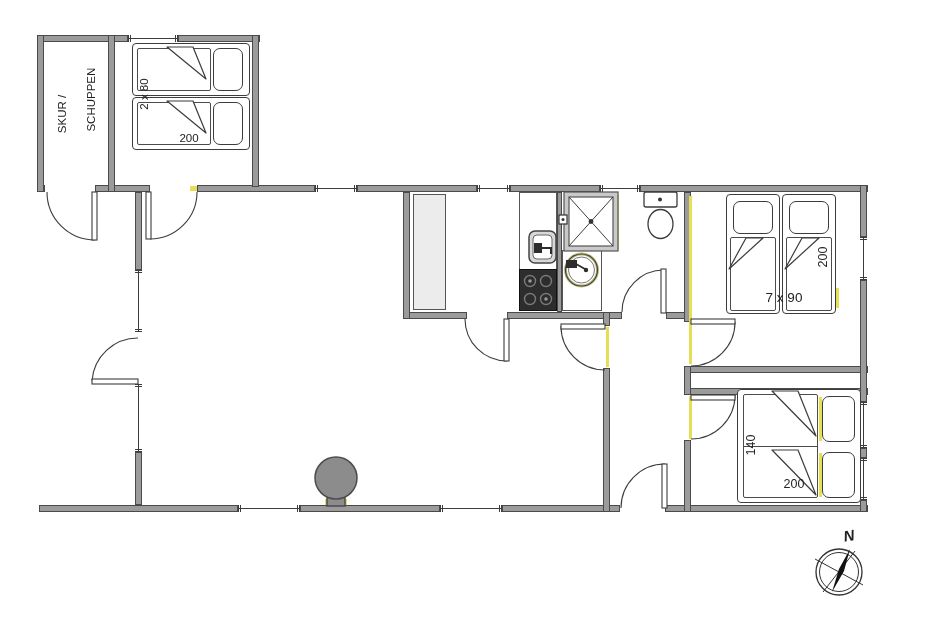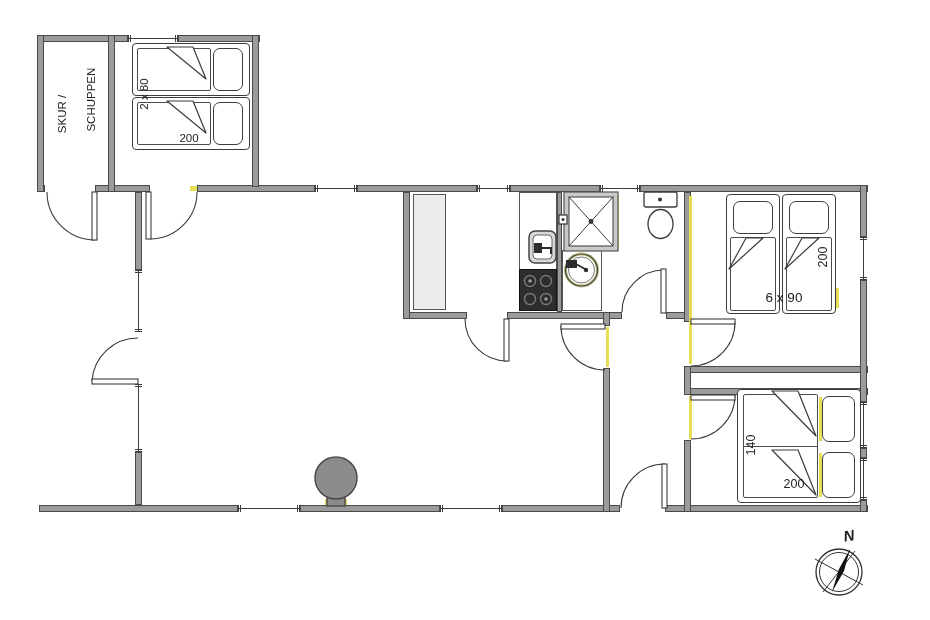--- a/index.html
+++ b/index.html
@@ -246,20 +246,20 @@
   </svg>
 
   <div class="lbl rot" style="left:17px;top:94px;width:120px;height:40px">
     <div><span>SKUR /</span><br>
          <span>SCHUPPEN</span></div>
   </div>
 
   <div class="lbl rot" style="left:104px;top:87px;width:80px;height:14px">2 x 80</div>
   <div class="lbl" style="left:169px;top:131px;width:40px;height:14px">200</div>
 
-  <div class="lbl big" style="left:749px;top:290px;width:70px;height:16px">6 x 90</div>
+  <div class="lbl big" style="left:749px;top:290px;width:70px;height:16px">7 x 90</div>
   <div class="lbl rot mid" style="left:801px;top:250px;width:44px;height:14px">200</div>
 
   <div class="lbl rot mid" style="left:731px;top:438px;width:40px;height:14px">140</div>
   <div class="lbl mid" style="left:772px;top:476px;width:44px;height:16px">200</div>
 
   <div class="lbl north-n" style="left:838px;top:527px;width:22px;height:18px">N</div>
 </div>
 
 </body></html>

